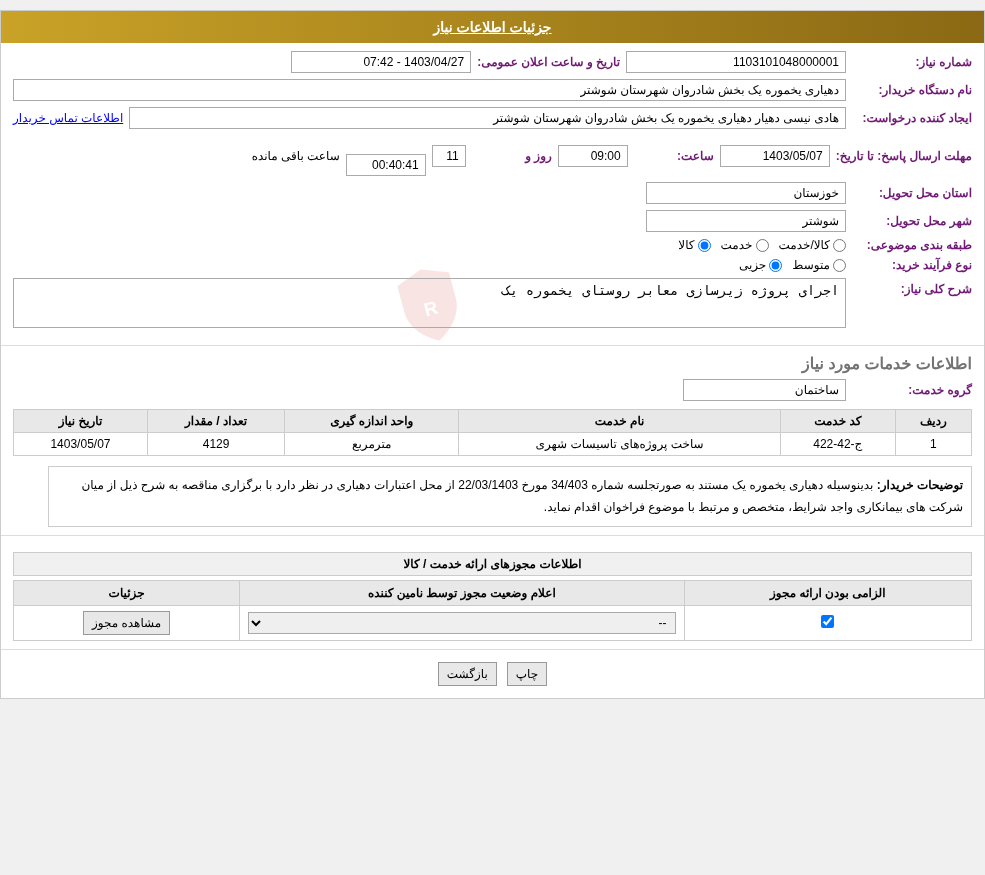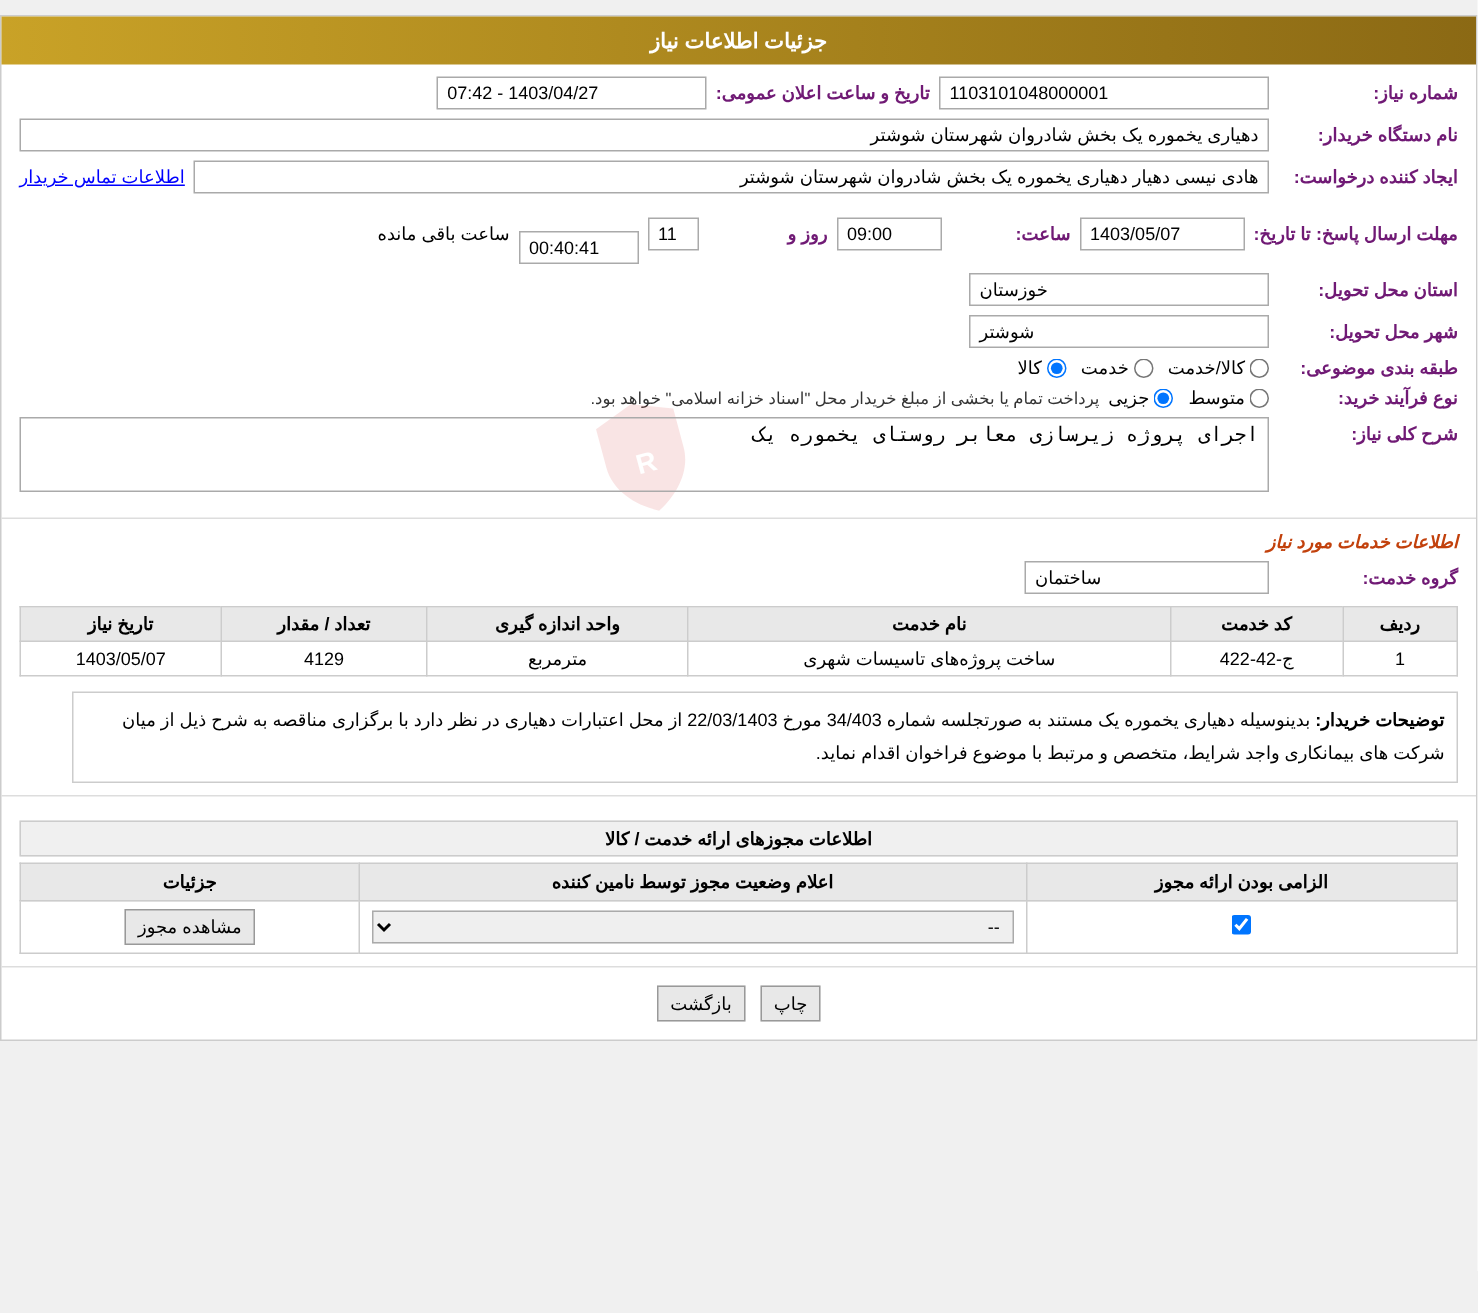--- a/index.html
+++ b/index.html
@@ -15,20 +15,21 @@
       background: #fff;
       border: 1px solid #ccc;
     }
     .page-header {
       background: linear-gradient(to left, #8B6914, #c9a227);
       color: #fff;
       text-align: center;
       padding: 8px 12px;
       font-size: 14px;
       font-weight: bold;
+      text-decoration: underline;
     }
     .section {
       padding: 8px 12px;
       border-bottom: 1px solid #ddd;
     }
     .row {
       display: flex;
       align-items: center;
       margin-bottom: 6px;
       gap: 6px;
@@ -49,46 +50,45 @@
       padding: 3px 6px;
       min-height: 22px;
       flex: 1;
       text-align: right;
     }
     .field-box-fixed {
       border: 1px solid #aaa;
       background: #fff;
       padding: 3px 6px;
       min-height: 22px;
-      text-align: left;
+      text-align: right;
     }
     .info-table {
       width: 100%;
       border-collapse: collapse;
       margin-top: 8px;
     }
     .info-table td, .info-table th {
       border: 1px solid #ccc;
       padding: 4px 8px;
       text-align: center;
     }
     .info-table th {
       background: #e8e8e8;
       font-weight: bold;
     }
     .info-table tr:nth-child(even) {
       background: #f9f9f9;
     }
     .section-title {
       font-weight: bold;
-      font-size: 12px;
-      color: #c2410c;
+      font-size: 16px;
+      color: #737373;
       margin-bottom: 6px;
       text-align: right;
-      font-style: italic;
     }
     .link-blue {
       color: blue;
       text-decoration: underline;
       cursor: pointer;
     }
     .radio-group {
       display: flex;
       gap: 10px;
       align-items: center;
@@ -235,21 +235,20 @@
       <div class="radio-group">
         <div class="radio-item">
           <input type="radio" name="purchase_type" style="">
           <span>متوسط</span>
         </div>
         <div class="radio-item">
           <input type="radio" name="purchase_type" checked="" style="">
           <span>جزیی</span>
         </div>
       </div>
-      <span style="color:#333; font-size:11px;">پرداخت تمام یا بخشی از مبلغ خریدار محل "اسناد خزانه اسلامی" خواهد بود.</span>
     </div>
 
     <div class="row" style="align-items:flex-start;">
       <span class="label" style="padding-top:4px;">شرح کلی نیاز:</span>
       <div style="flex:1; position:relative;">
 
         <div style="position:relative;">
           <svg style="position:absolute; left:50%; top:50%; transform:translate(-50%,-50%) rotate(-15deg); opacity:0.1; width:80px; height:80px; z-index:0;" viewBox="0 0 100 120">
             <path d="M50 5 L90 20 L90 60 C90 85 70 105 50 115 C30 105 10 85 10 60 L10 20 Z" fill="#c00"></path>
             <text x="50" y="75" text-anchor="middle" fill="#fff" font-size="28" font-weight="bold">R</text>

